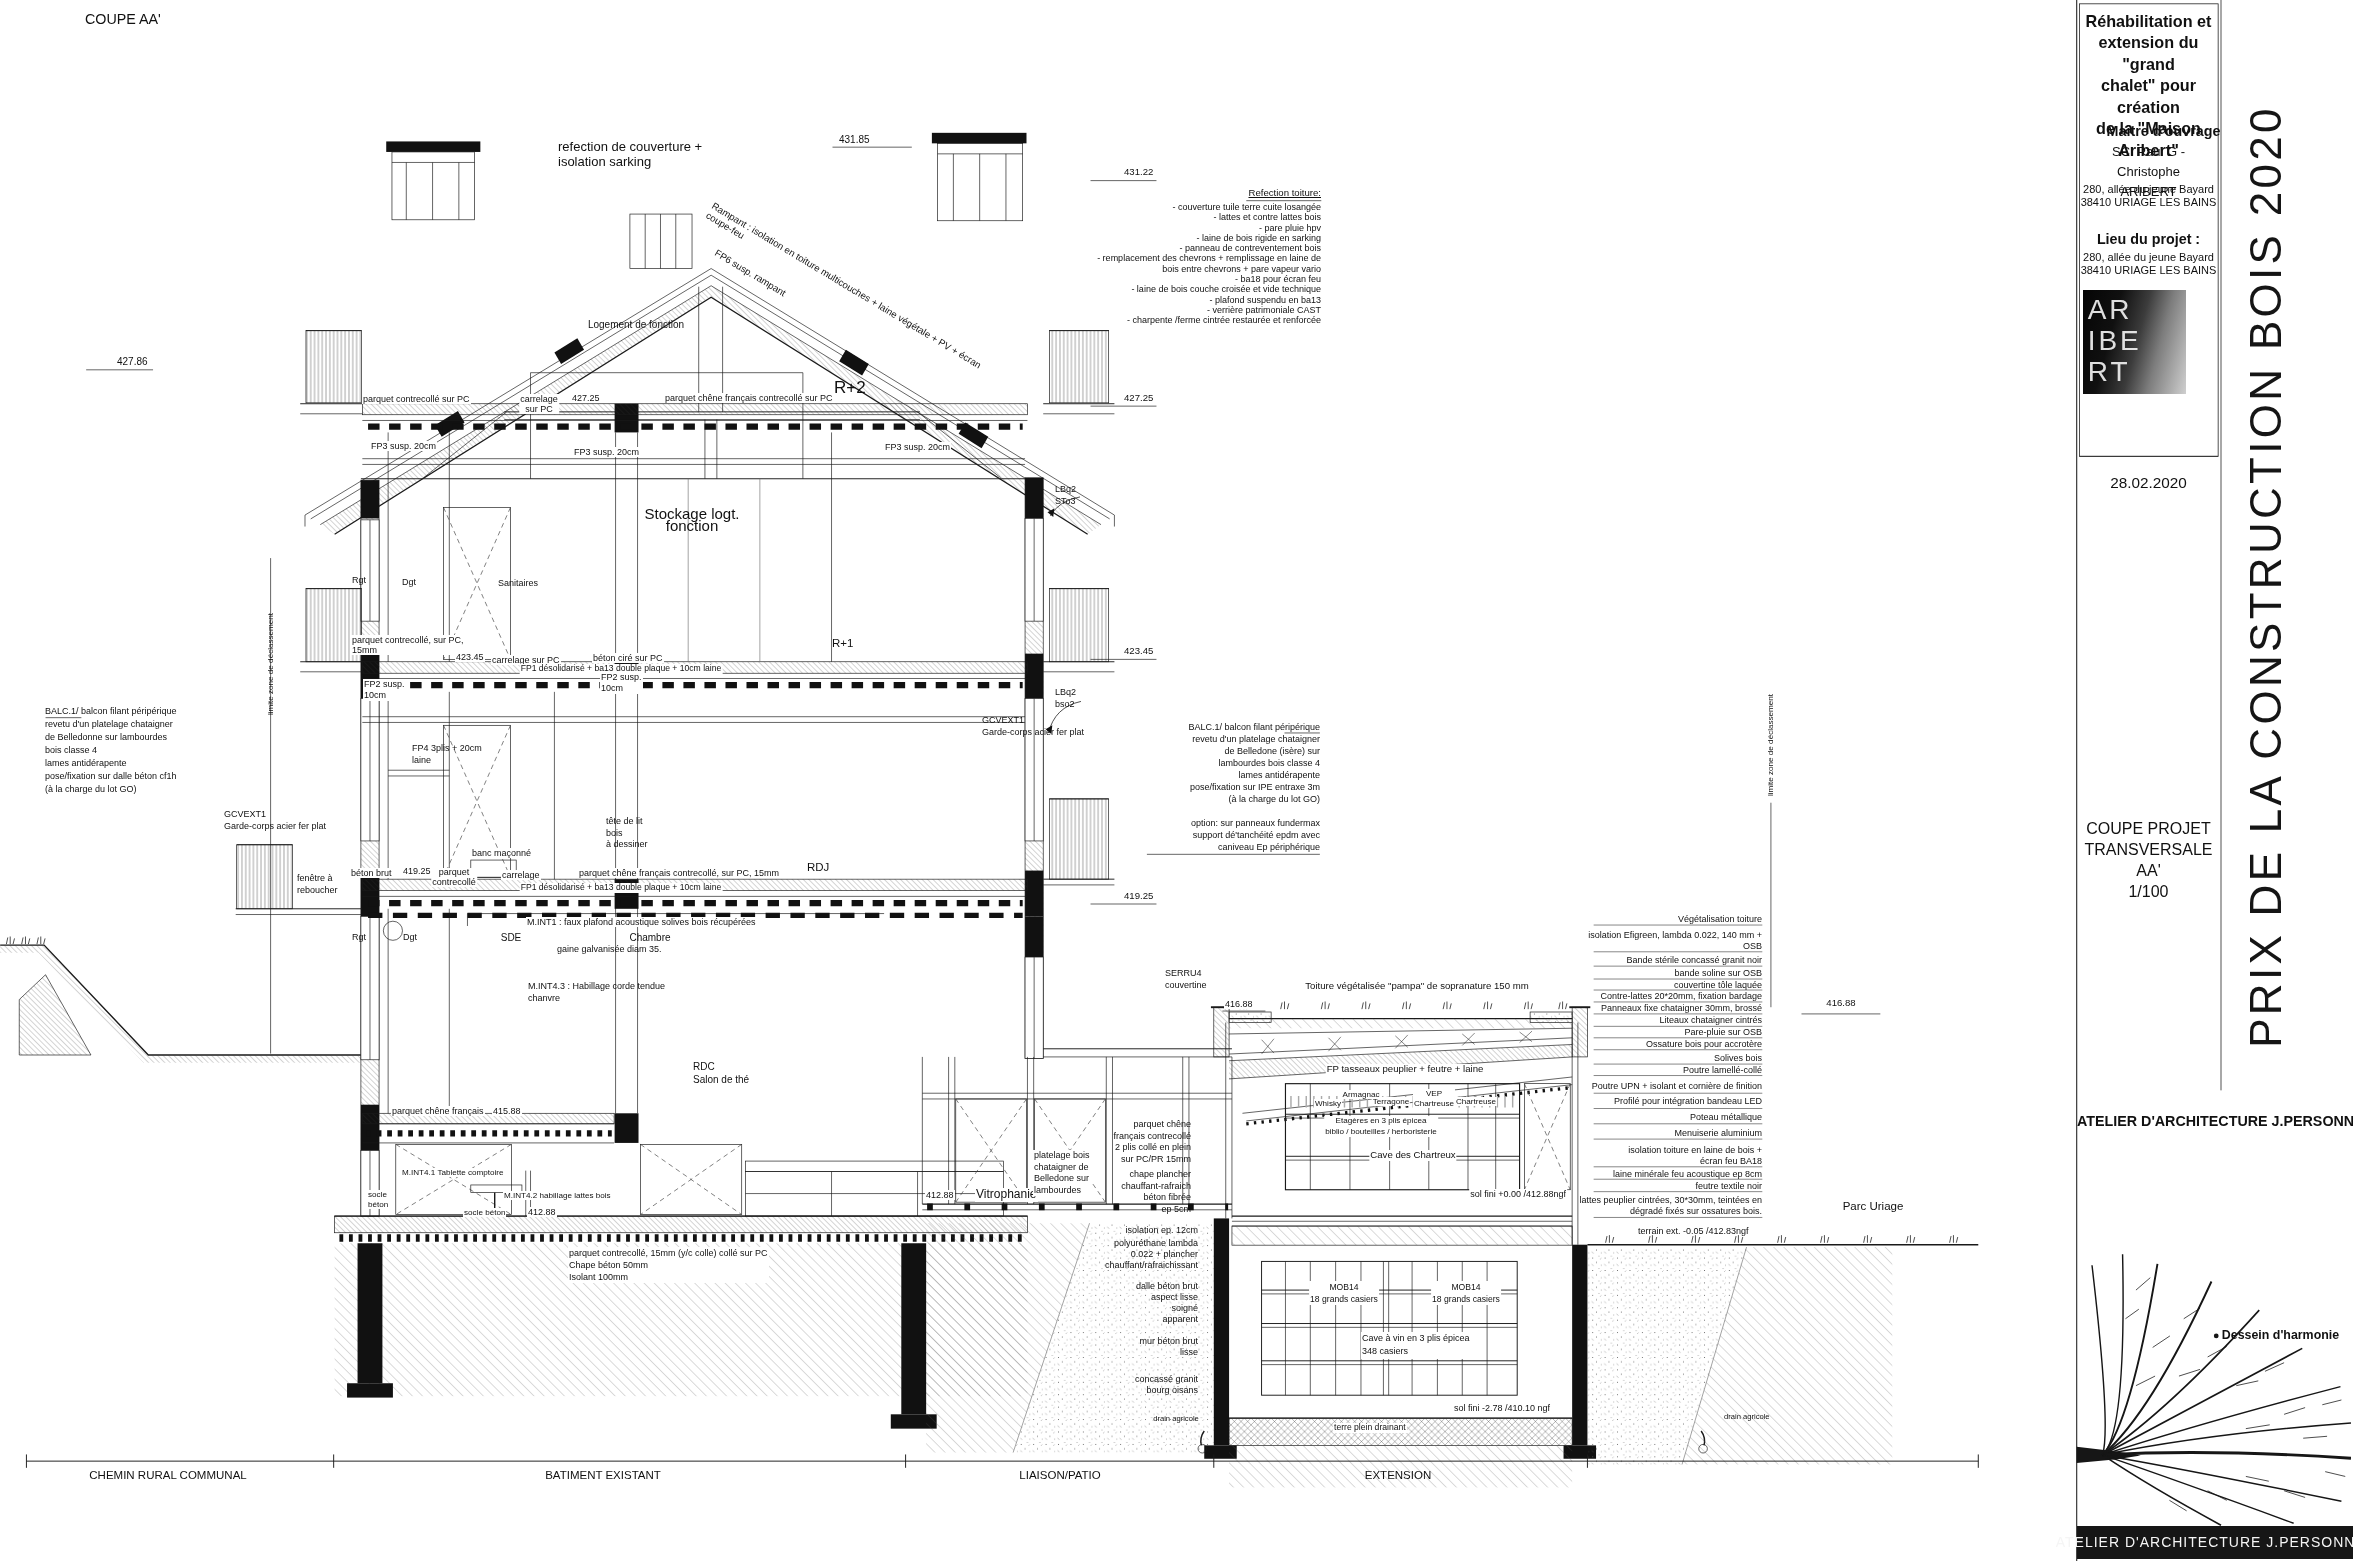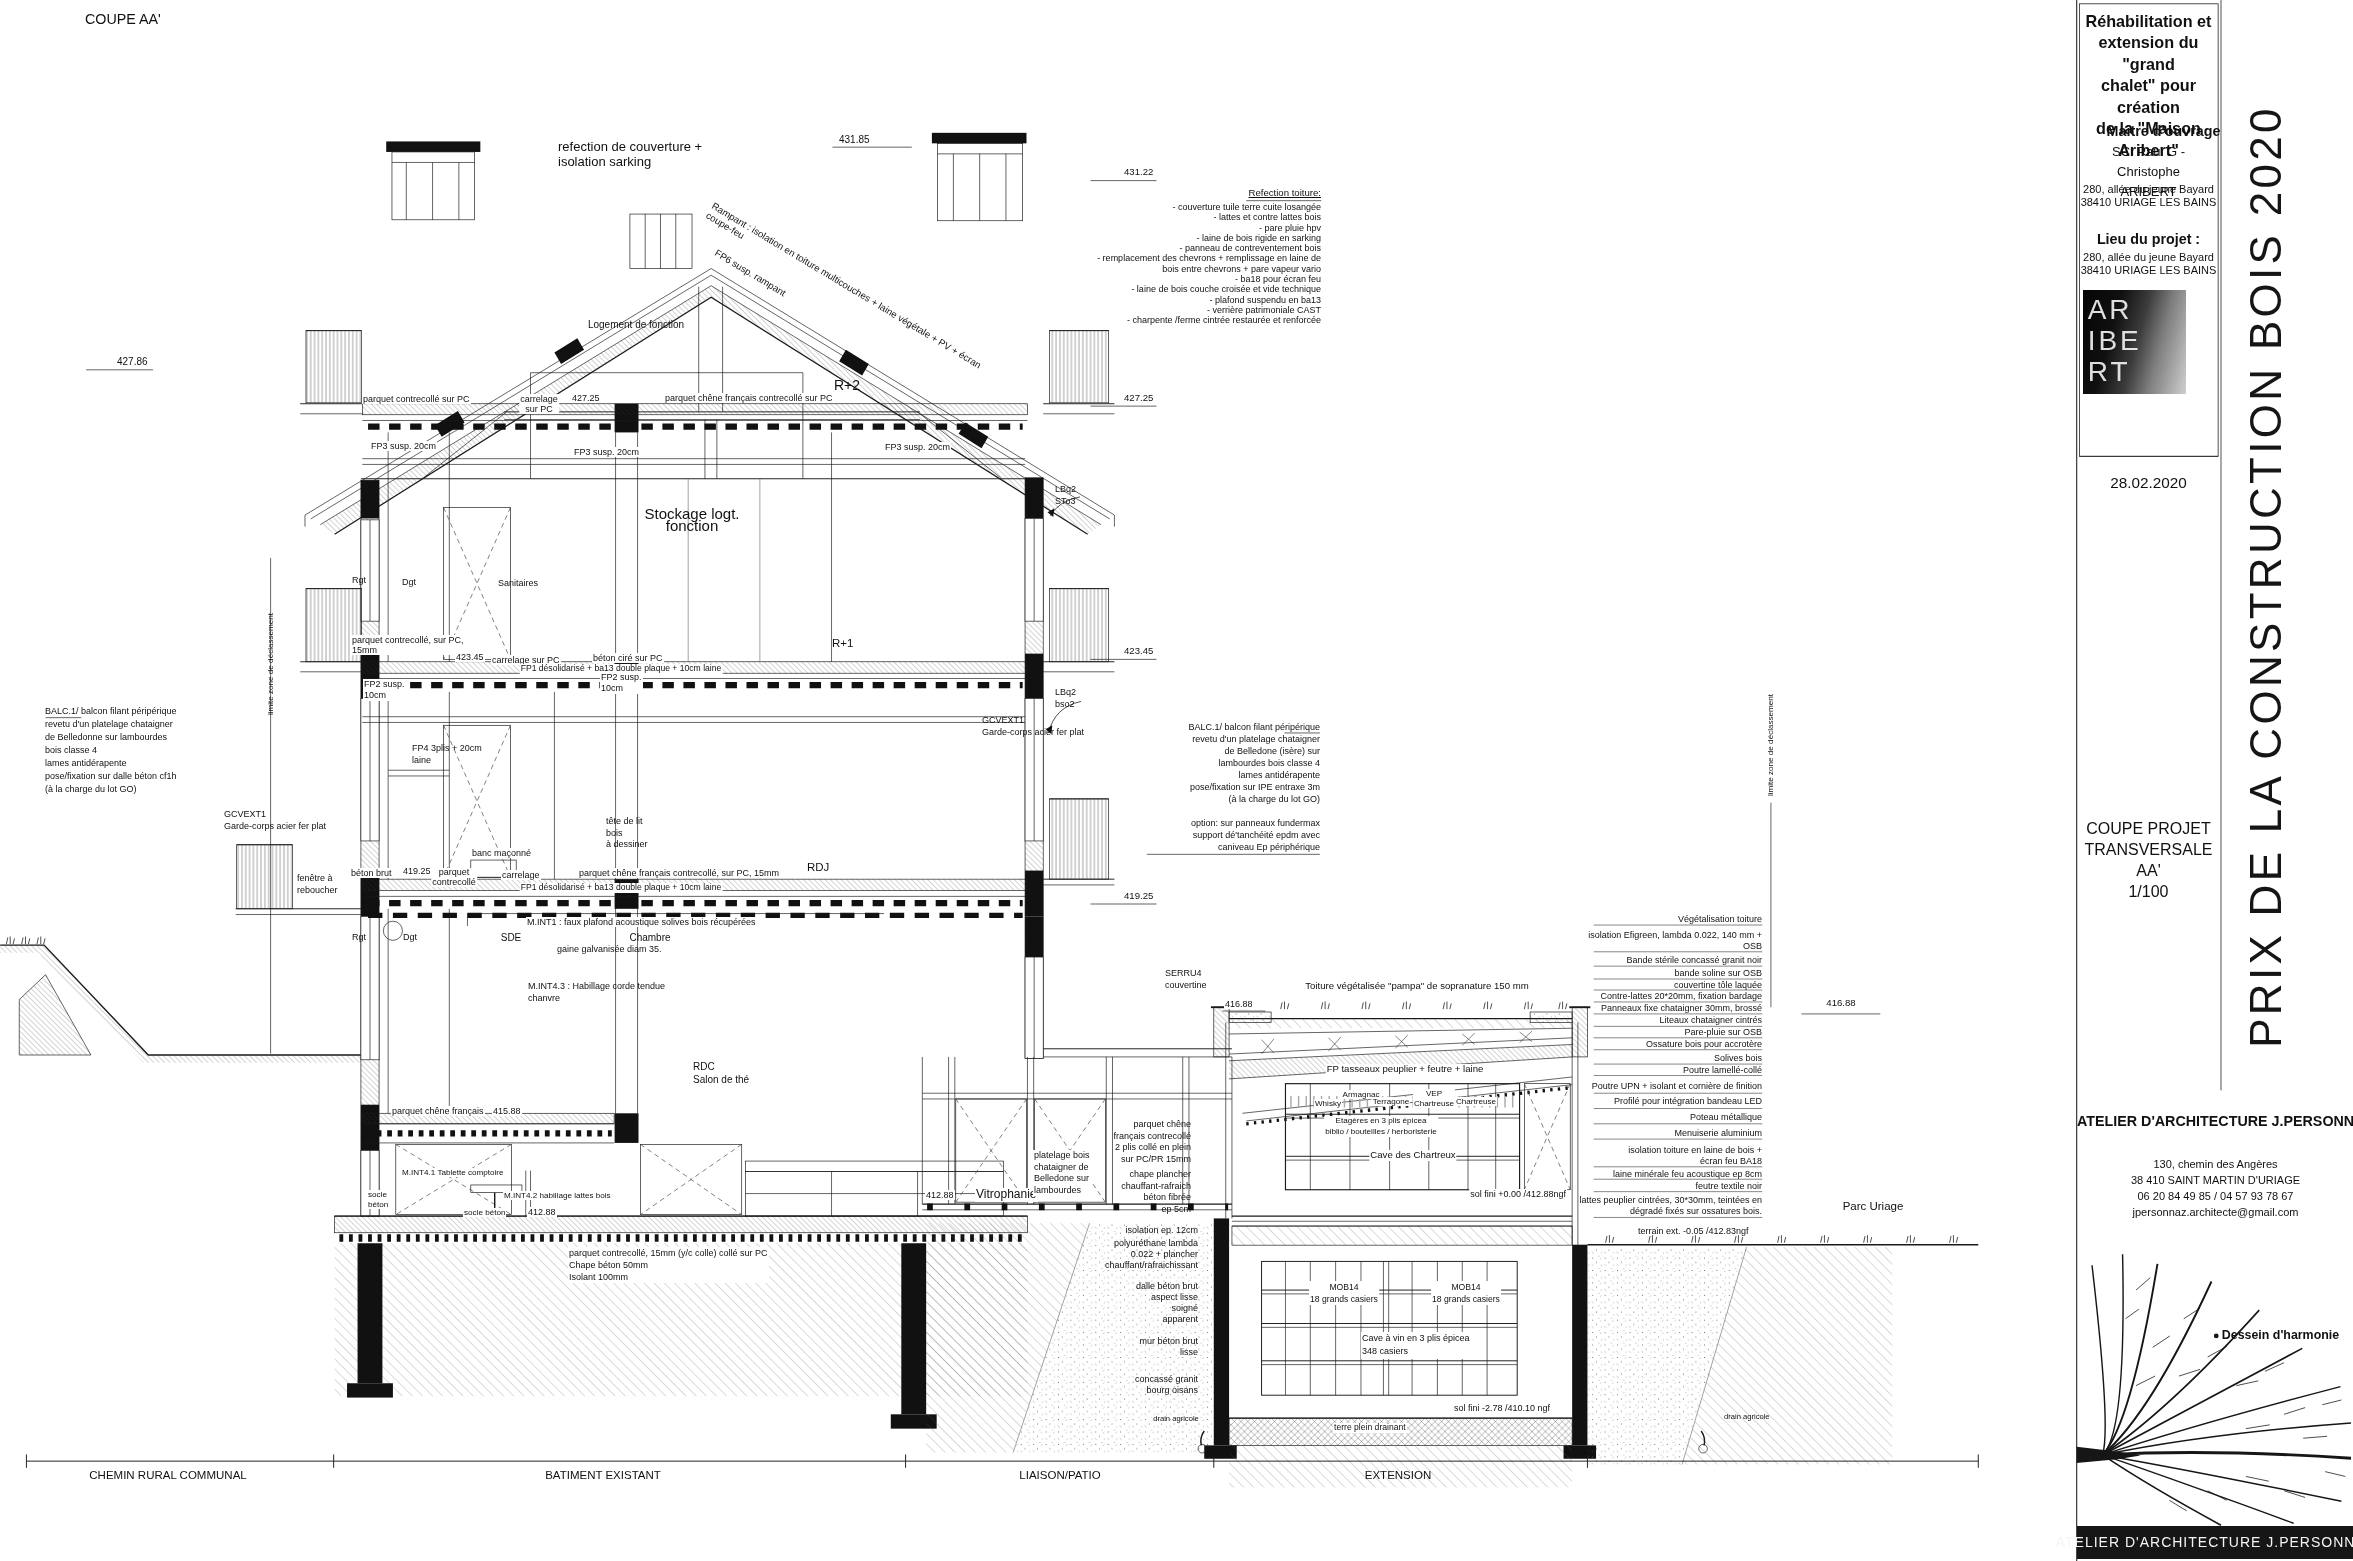--- a/index.html
+++ b/index.html
@@ -467,21 +467,21 @@
 - charpente /ferme cintrée restaurée et renforcée</div>
       <div class="lbl" style="left: 1124px; top: 167px; font-size: 9.6px;">431.22</div>
       <div class="lbl" style="left: 1124px; top: 393px; font-size: 9.6px;">427.25</div>
       <div class="lbl" style="left: 1124px; top: 646px; font-size: 9.6px;">423.45</div>
       <div class="lbl" style="left: 1124px; top: 891px; font-size: 9.6px;">419.25</div>
       <div class="lbl bg" style="left: 362px; top: 394px; font-size: 9px;">parquet contrecollé sur PC</div>
       <div class="lbl bg" style="left: 539px; top: 394px; font-size: 9px; line-height: 10px; text-align: center; transform: translateX(-50%); transform-origin: center top;">carrelage
 sur PC</div>
       <div class="lbl bg" style="left: 571px; top: 393px; font-size: 9px;">427.25</div>
       <div class="lbl bg" style="left: 664px; top: 393px; font-size: 9px;">parquet chêne français contrecollé sur PC</div>
-      <div class="lbl" style="left: 834px; top: 378px; font-size: 14px;">R+2</div>
+      <div class="lbl" style="left: 834px; top: 378px; font-size: 17px;">R+2</div>
       <div class="lbl bg" style="left: 370px; top: 441px; font-size: 9px;">FP3 susp. 20cm</div>
       <div class="lbl bg" style="left: 573px; top: 447px; font-size: 9px;">FP3 susp. 20cm</div>
       <div class="lbl bg" style="left: 884px; top: 442px; font-size: 9px;">FP3 susp. 20cm</div>
       <div class="lbl" style="left: 1055px; top: 483px; font-size: 9px; line-height: 12px;">LBq2
 STo3</div>
       <div class="lbl" style="left: 692px; top: 508px; font-size: 15px; line-height: 12px; text-align: center; transform: translateX(-50%); transform-origin: center top;">Stockage logt.
 fonction</div>
       <div class="lbl" style="left: 359px; top: 575px; font-size: 9px; text-align: center; transform: translateX(-50%); transform-origin: center top;">Rgt</div>
       <div class="lbl" style="left: 409px; top: 577px; font-size: 9px; text-align: center; transform: translateX(-50%); transform-origin: center top;">Dgt</div>
       <div class="lbl" style="left: 518px; top: 578px; font-size: 9px; text-align: center; transform: translateX(-50%); transform-origin: center top;">Sanitaires</div>
@@ -658,23 +658,19 @@
     <div class="ov">AR
 IBE
 RT</div>
   </div>
   <div class="tb" style="left:2079px;top:474px;width:139px;font-size:15.3px;">28.02.2020</div>
   <div class="tb" style="left:2079px;top:818px;width:139px;font-size:16px;line-height:21px;">COUPE PROJET
 TRANSVERSALE AA'
 1/100</div>
   <div id="prix-banner">PRIX DE LA CONSTRUCTION BOIS 2020</div>
   <div class="tb" style="left:2077px;top:1113px;width:277px;font-size:14.3px;font-weight:700;white-space:nowrap;">ATELIER D'ARCHITECTURE J.PERSONNAZ</div>
-  <div class="tb" style="left:2077px;top:1156px;width:277px;font-size:11px;line-height:16px;">130, chemin des Angères
-38 410 SAINT MARTIN D'URIAGE
-06 20 84 49 85 / 04 57 93 78 67
-jpersonnaz.architecte@gmail.com</div>
   <div class="tb" style="left:2221px;top:1328px;width:119px;font-size:12.4px;font-weight:700;">Dessein d'harmonie</div>
   <div id="footer-bar">
     <div>ATELIER D'ARCHITECTURE J.PERSONNAZ</div>
   </div>
 
 </div>
 
 
 </body></html>

